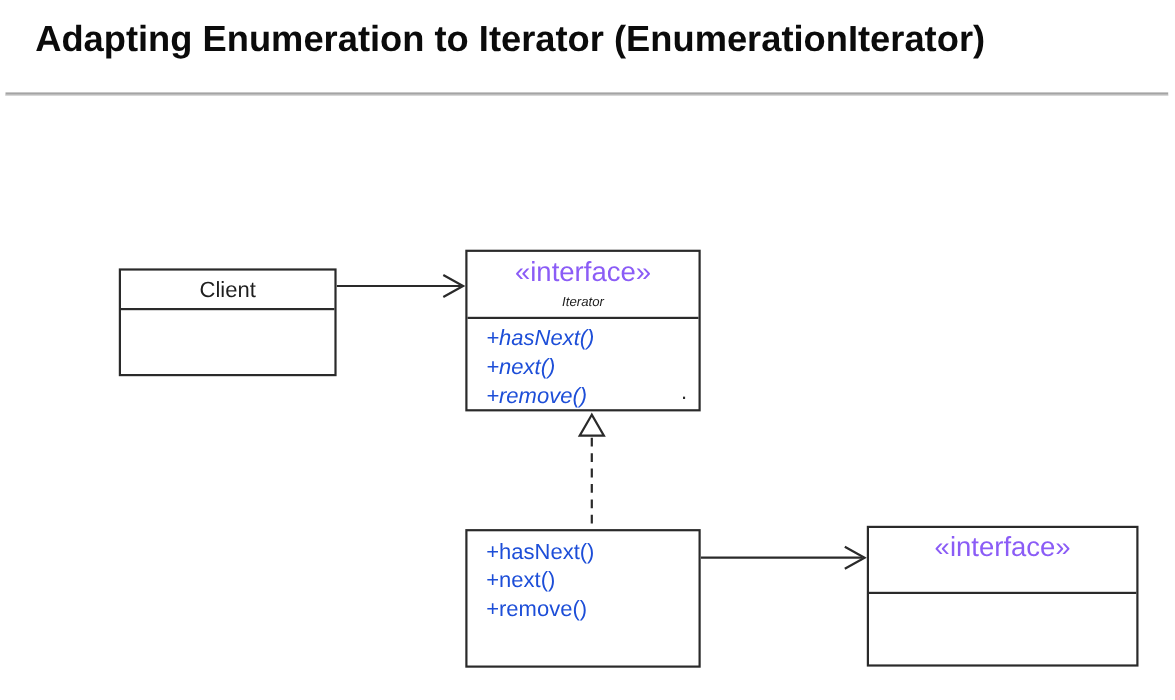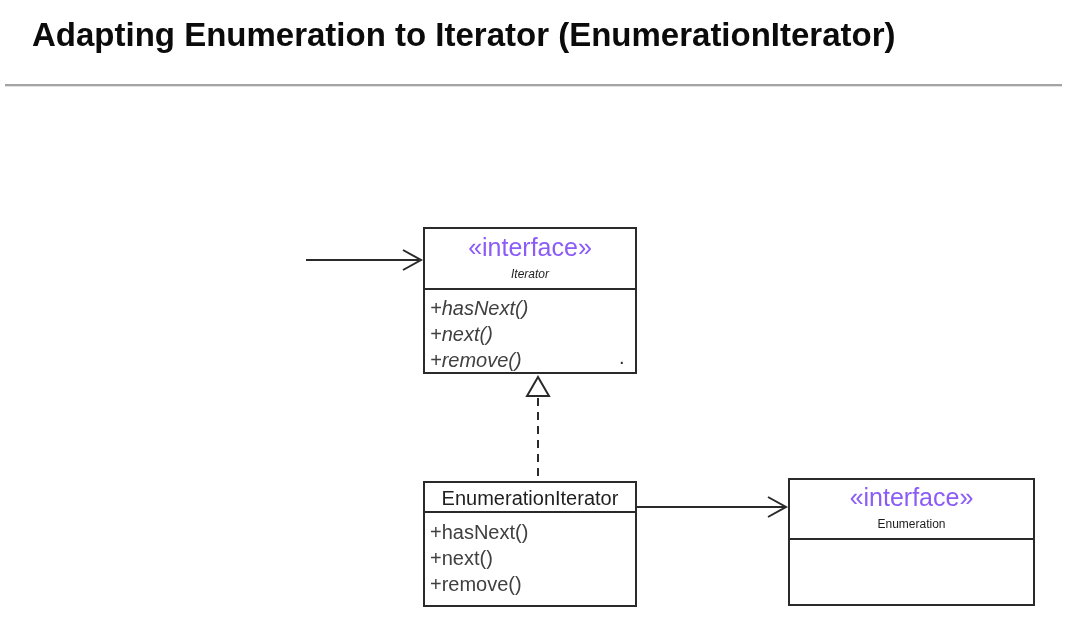--- a/index.html
+++ b/index.html
@@ -31,22 +31,22 @@
     border-bottom:2px solid #2a2a2a;
     box-sizing:border-box;
     text-align:center;
     color:#1e1e1e;
   }
   .stereotype{font-size:25px;line-height:27px;color:#8b5cf6;}
   .class-name{font-size:12px;line-height:27px;color:#1e1e1e;}
   .italic{font-style:italic;}
   .uml-methods{
     box-sizing:border-box;
-    padding:5px 6px 0 5px;
-    color:#404040;
+    padding:5px 6px 0 17px;
+    color:#1d4ed8;
   }
   .method{font-size:20px;line-height:26px;white-space:nowrap;}
 
   
   #client-box{left:108px;top:244px;width:198px;height:98px;}
   #client-box .uml-header{height:36px;line-height:36px;font-size:20px;}
   
   #iterator-box{left:423px;top:227px;width:214px;height:147px;}
   #iterator-box .uml-header{height:61px;padding-top:5px;}
   
@@ -87,46 +87,48 @@
       <polygon points="538,377 527,396 549,396" fill="#ffffff" stroke="#2a2a2a" stroke-width="2"></polygon>
       <line x1="538" y1="398" x2="538" y2="480" stroke="#2a2a2a" stroke-width="2" stroke-dasharray="8 6"></line>
     </g>
 
     <g>
       <line x1="637" y1="507" x2="784" y2="507" stroke="#2a2a2a" stroke-width="2"></line>
       <polyline points="768,497 786,507 768,517" fill="none" stroke="#2a2a2a" stroke-width="2"></polyline>
     </g>
   </svg>
 
+  <div class="uml-box" id="client-box">
+    <div class="uml-header">Client</div>
+    <div class="uml-methods"></div>
+  </div>
 
   <div class="uml-box" id="iterator-box">
     <div class="uml-header">
       <div class="stereotype">«interface»</div>
       <div class="class-name italic">Iterator</div>
     </div>
     <div class="uml-methods">
       <div class="method italic">+hasNext()</div>
       <div class="method italic">+next()</div>
       <div class="method italic">+remove()</div>
     </div>
   </div>
 
   <div class="uml-box" id="enum-iter-box">
-    <div class="uml-header">EnumerationIterator</div>
     <div class="uml-methods">
       <div class="method">+hasNext()</div>
       <div class="method">+next()</div>
       <div class="method">+remove()</div>
     </div>
   </div>
 
   <div class="uml-box" id="enumeration-box">
     <div class="uml-header">
       <div class="stereotype">«interface»</div>
-      <div class="class-name">Enumeration</div>
     </div>
     <div class="uml-methods">
     </div>
   </div>
 
   <span id="stray-period">.</span>
 
 </div>
 
 </body></html>

